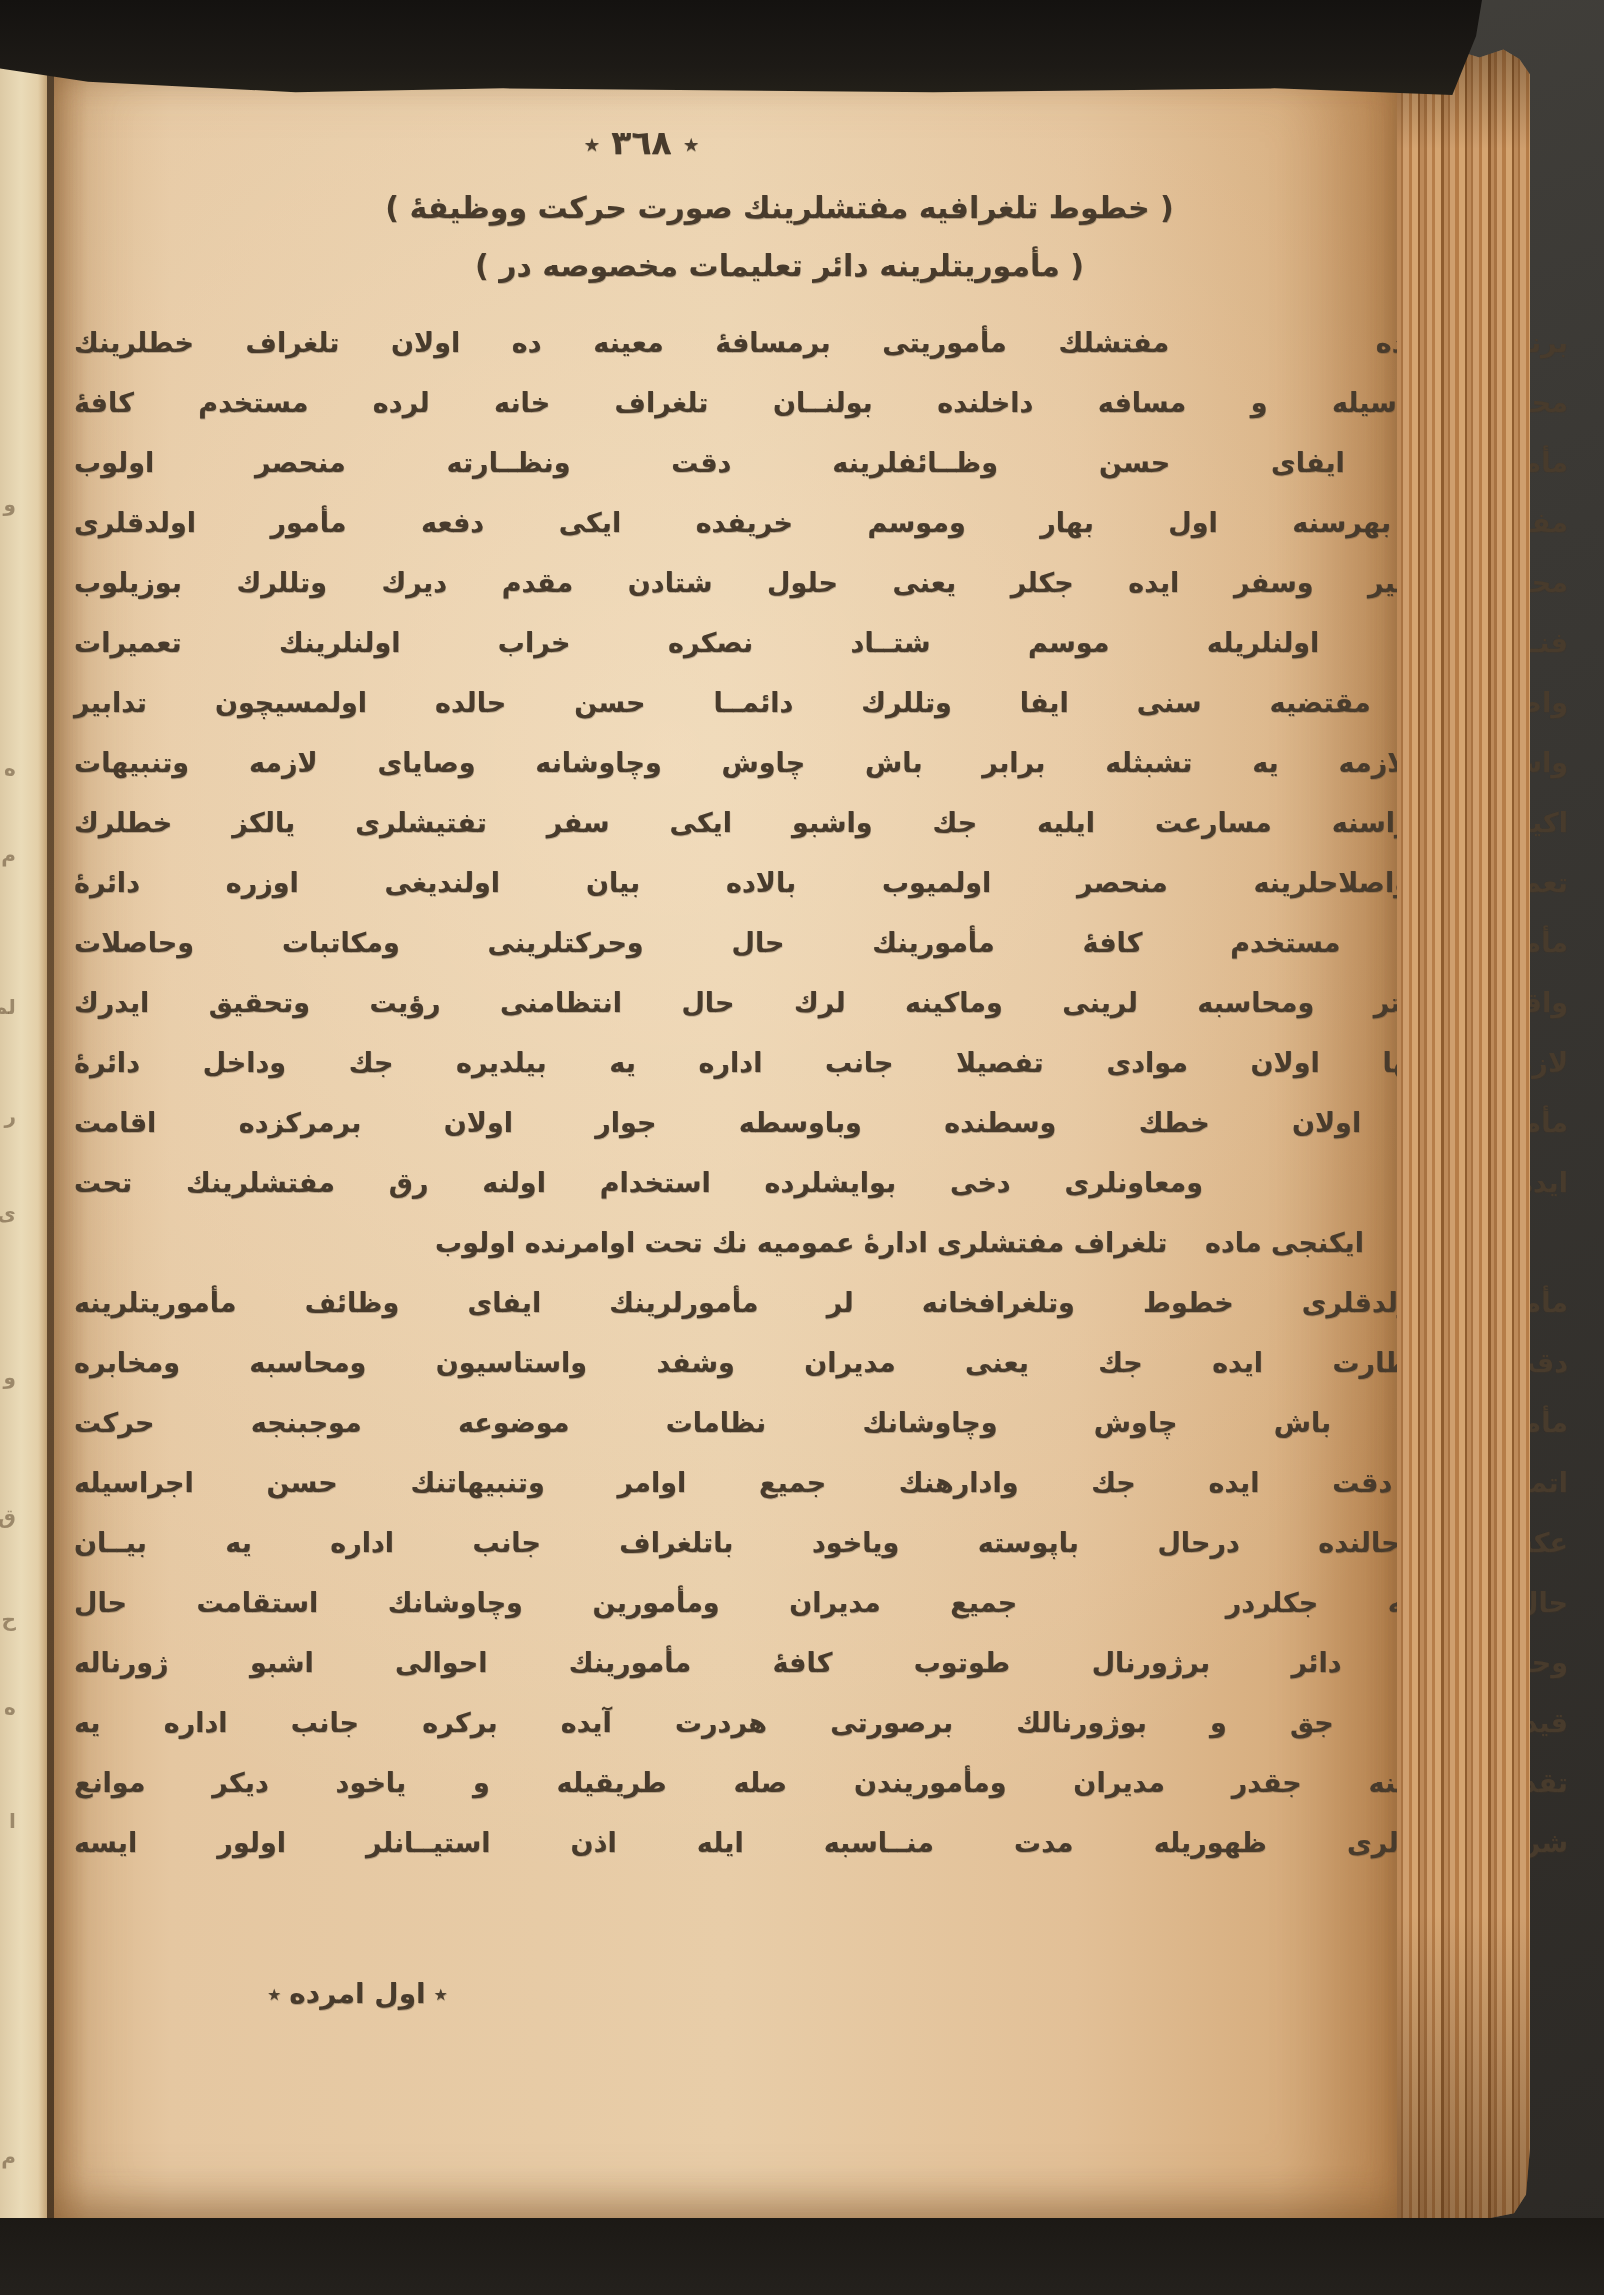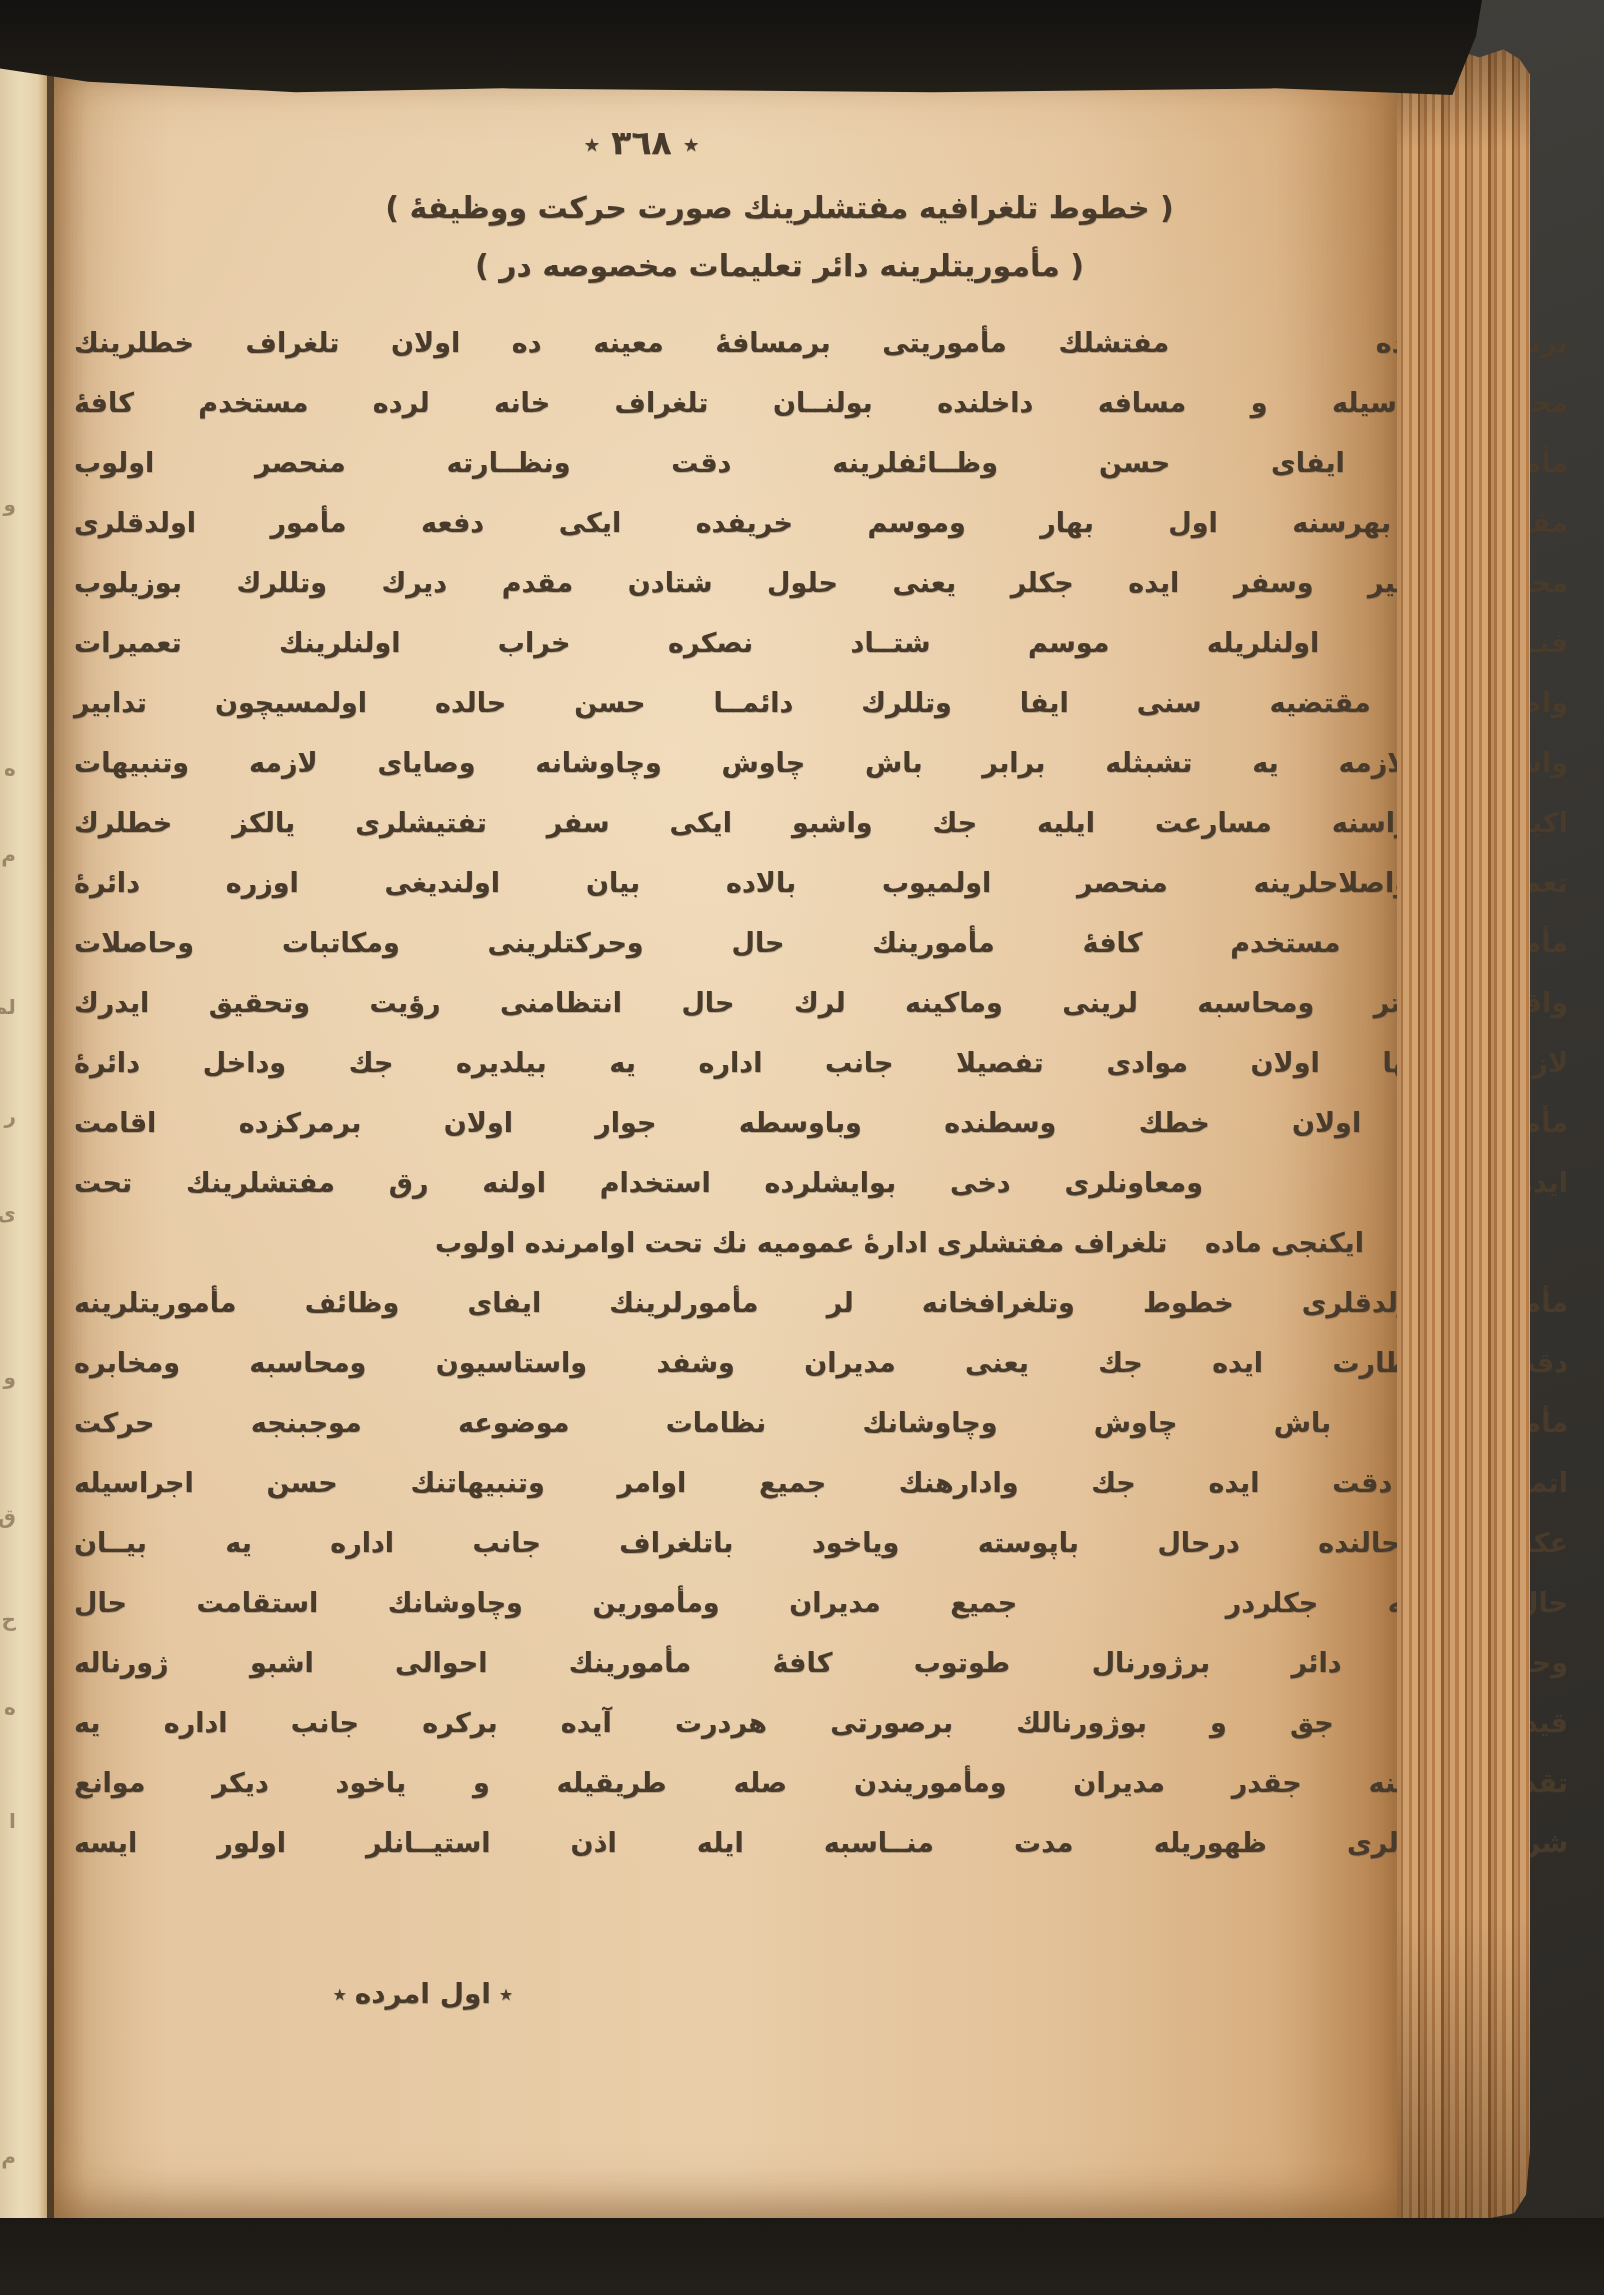--- a/index.html
+++ b/index.html
@@ -120,21 +120,21 @@
     height:60px;
     white-space:nowrap;
     overflow:visible;
   }
   .body-text .line:nth-of-type(16){
     text-align-last:right;
     padding-right:204px;
   }
   .catchword-row{
     position:absolute;top:1977px;left:195px;width:327px;
-    text-align:right;
+    text-align:center;
     font-size:28px;font-weight:bold;
     white-space:nowrap;
     text-shadow:0.5px 0.7px 0 rgba(70,55,40,.3);
   }
   .catchword-row .fleuron{font-size:26.5px;padding:0 7.8px;}
 </style>
 </head>
 <body>
 
 <div class="scan">

